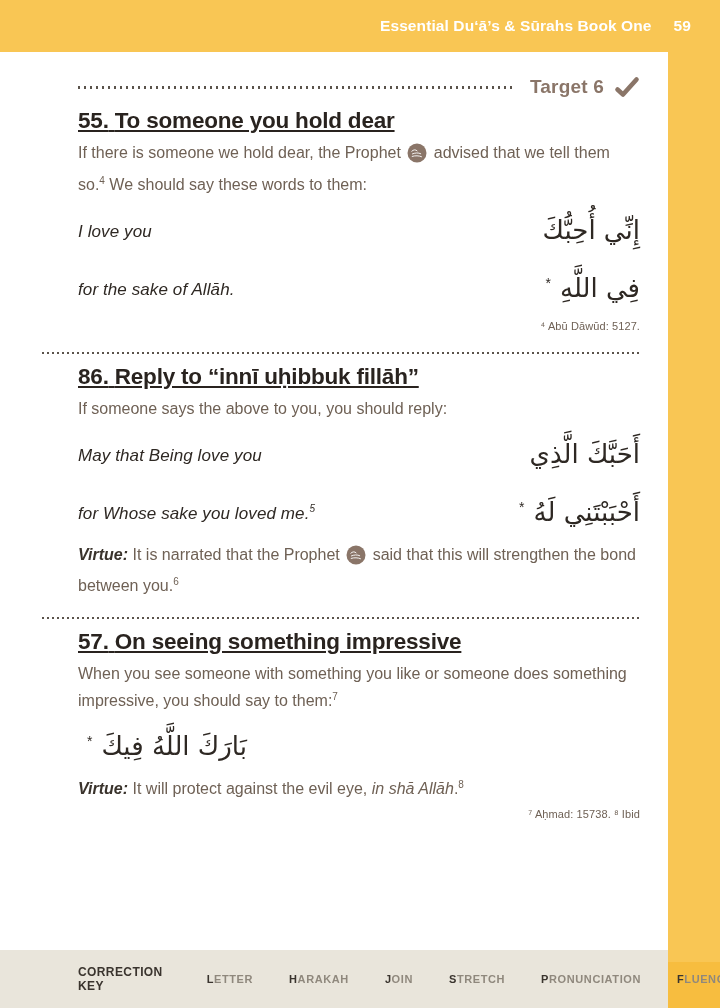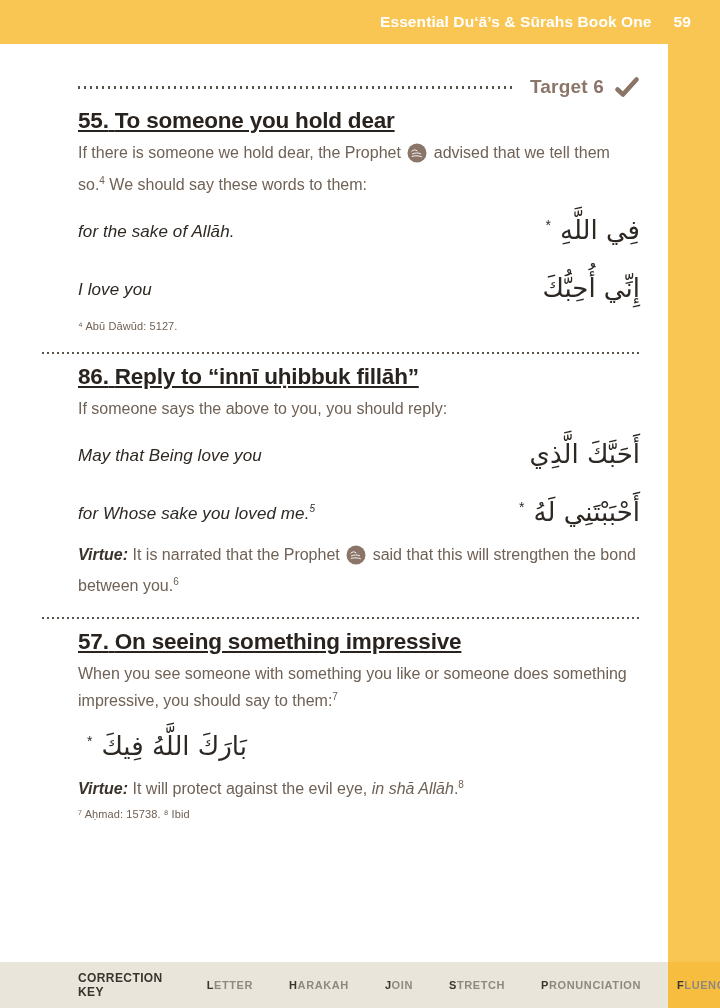--- a/index.html
+++ b/index.html
@@ -3,30 +3,30 @@
 <meta charset="utf-8">
 <style>
   html,body{margin:0;padding:0;}
   body{
     width:720px;height:1008px;position:relative;overflow:hidden;
     background:#ffffff;
     font-family:"Liberation Sans", sans-serif;
   }
   
   .top-band{
-    position:absolute;top:0;left:0;width:720px;height:44px;
+    position:absolute;top:0;left:0;width:720px;height:52px;
     background:#F9C654;
     display:flex;align-items:center;justify-content:flex-end;
     gap:22px;padding-right:29px;box-sizing:border-box;
   }
   .book-title,.page-num{color:#ffffff;font-weight:bold;font-size:15.5px;letter-spacing:.1px;}
   .right-strip{position:absolute;top:44px;right:0;width:52px;height:918px;background:#F9C654;}
   .corner-block{position:absolute;right:0;bottom:0;width:52px;height:46px;background:#F7BD3F;}
   .footer-bar{
-    position:absolute;left:0;bottom:0;width:668px;height:46px;background:#E9E5DB;
+    position:absolute;left:0;bottom:0;width:668px;height:58px;background:#E9E5DB;
     display:flex;align-items:center;padding-left:78px;box-sizing:border-box;
   }
   .footer-key{font-size:12px;font-weight:bold;color:#3A342E;letter-spacing:.4px;margin-right:44px;}
   .footer-items{display:flex;gap:36px;}
   .footer-item{font-size:11px;font-weight:bold;letter-spacing:.6px;color:#8F887D;white-space:nowrap;}
   .footer-item .init{color:#3A342E;}
   
   .content{
     position:absolute;left:0;top:44px;width:668px;height:994px;
     padding:32px 28px 0 78px;box-sizing:border-box;
@@ -44,21 +44,21 @@
   .virtue{margin:4px 0 0 0;font-size:16px;line-height:26px;color:#6F6155;}
   .virtue .vlabel{font-weight:bold;color:#3A332C;font-style:italic;}
   .virtue .vital{font-style:italic;}
   sup.ref{font-size:10px;color:inherit;line-height:0;}
   .medallion{display:inline-block;vertical-align:-5px;margin:0 2px;}
   .dua-row{display:flex;justify-content:space-between;align-items:center;margin-top:10px;min-height:48px;}
   .dua-translation{font-style:italic;font-size:17px;color:#2E2823;letter-spacing:.1px;}
   .dua-arabic{direction:rtl;font-size:26px;line-height:44px;color:#2E2823;
     font-family:"DejaVu Sans", sans-serif;white-space:nowrap;}
   .dua-arabic .star{font-size:14px;position:relative;top:-9px;margin:0 9px;font-family:"Liberation Sans",sans-serif;}
-  .footnote{margin-top:6px;font-size:11px;color:#6F6155;letter-spacing:.1px;}
+  .footnote{margin-top:6px;font-size:11px;color:#6F6155;letter-spacing:.1px;text-align:right;}
   .divider{height:2px;margin:20px 0 0 -36px;
     background:repeating-linear-gradient(90deg,#5A534B 0 2px,transparent 2px 5px);}
   .mt12{margin-top:12px;}
 </style>
 </head>
 <body>
 
 <header class="top-band">
   <span class="book-title">Essential Du‘ā’s &amp; Sūrahs Book One</span>
   <span class="page-num">59</span>
@@ -79,26 +79,26 @@
     </span>
   </div>
 
   <h2 class="section-title"><span>55.</span> <span>To someone you hold dear</span></h2>
   <p class="intro"><span>If there is someone we hold dear, the Prophet </span><span class="medallion"><svg width="20" height="20" viewBox="0 0 20 20">
           <circle cx="10" cy="10" r="9.5" fill="#8A7568"></circle>
           <path d="M4.8 8.2c1.6-1.7 3.9-1.9 5.3-.4M5.4 10.9c2.6-1.1 5.9-1.4 8.3-.2M5.2 13.4c3-1 6.8-.8 9.3.3" stroke="#ffffff" stroke-width="0.9" fill="none" stroke-linecap="round"></path>
         </svg></span><span> advised that we tell them so.</span><sup class="ref">4</sup><span> We should say these words to them:</span></p>
 
   <div class="dua-row">
+    <span class="dua-translation"><span>I love you</span><sup class="ref"></sup></span>
+    <span class="dua-arabic"><span>إِنِّي أُحِبُّكَ</span><span class="star"></span></span>
+  </div>
+  <div class="dua-row">
     <span class="dua-translation"><span>for the sake of Allāh.</span><sup class="ref"></sup></span>
     <span class="dua-arabic"><span>فِي اللَّهِ</span><span class="star">*</span></span>
-  </div>
-  <div class="dua-row">
-    <span class="dua-translation"><span>I love you</span><sup class="ref"></sup></span>
-    <span class="dua-arabic"><span>إِنِّي أُحِبُّكَ</span><span class="star"></span></span>
   </div>
 
   <p class="footnote">⁴ Abū Dāwūd: 5127.</p>
 
   <div class="divider"></div>
 
   <h2 class="section-title mt12"><span>86.</span> <span>Reply to “innī uḥibbuk fillāh”</span></h2>
   <p class="intro"><span>If someone says the above to you, you should reply:</span><sup class="ref"></sup></p>
 
   <div class="dua-row">

